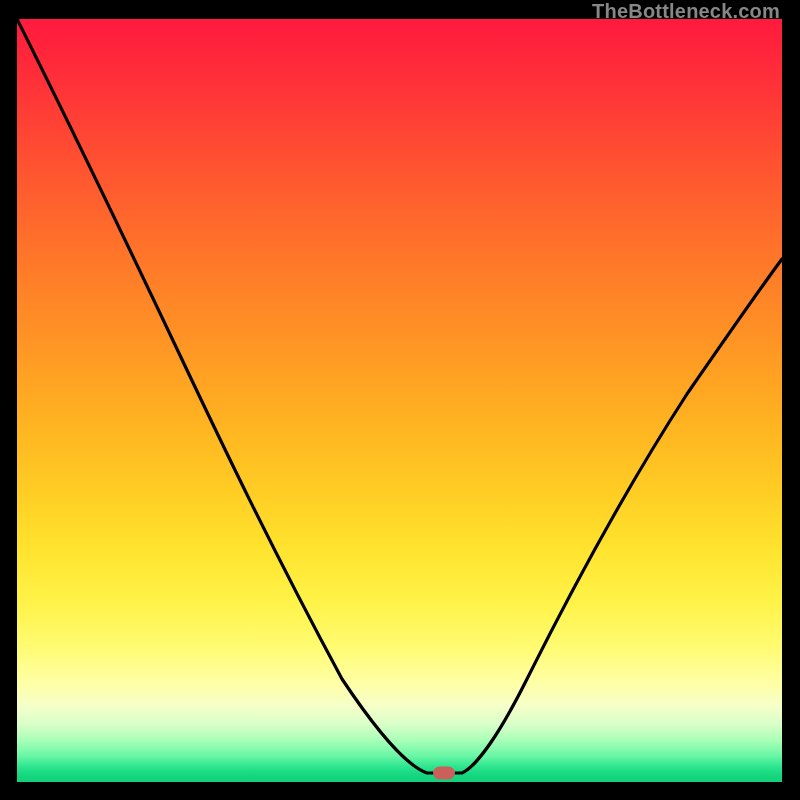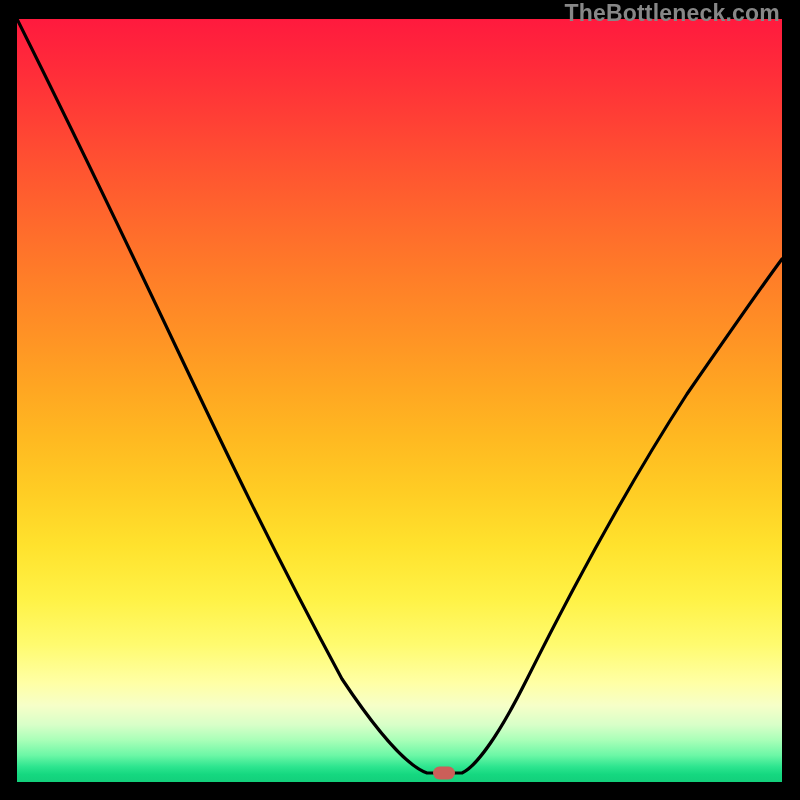--- a/index.html
+++ b/index.html
@@ -47,21 +47,21 @@
       #15d880 99%,
       #13cf7b 100%
     );
   }
   .attribution {
     position: absolute;
     top: 0px;
     right: 20px;
     font-family: Arial, Helvetica, sans-serif;
     font-weight: bold;
-    font-size: 23px;
+    font-size: 20px;
     color: #878787;
     letter-spacing: 0.2px;
   }
   svg.curve {
     position: absolute;
     left: 0;
     top: 0;
     width: 765px;
     height: 763px;
   }

